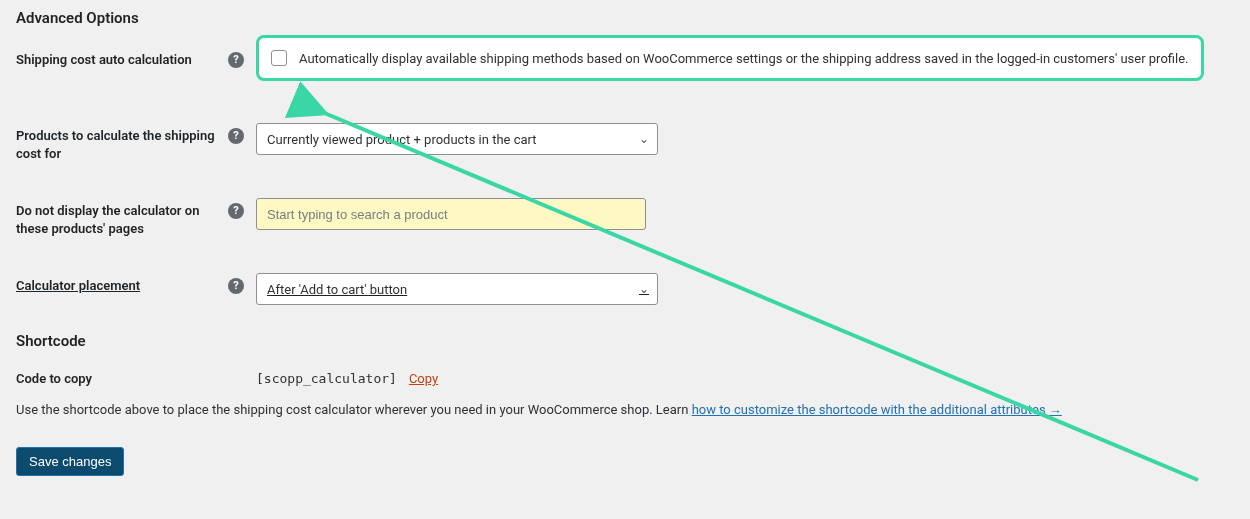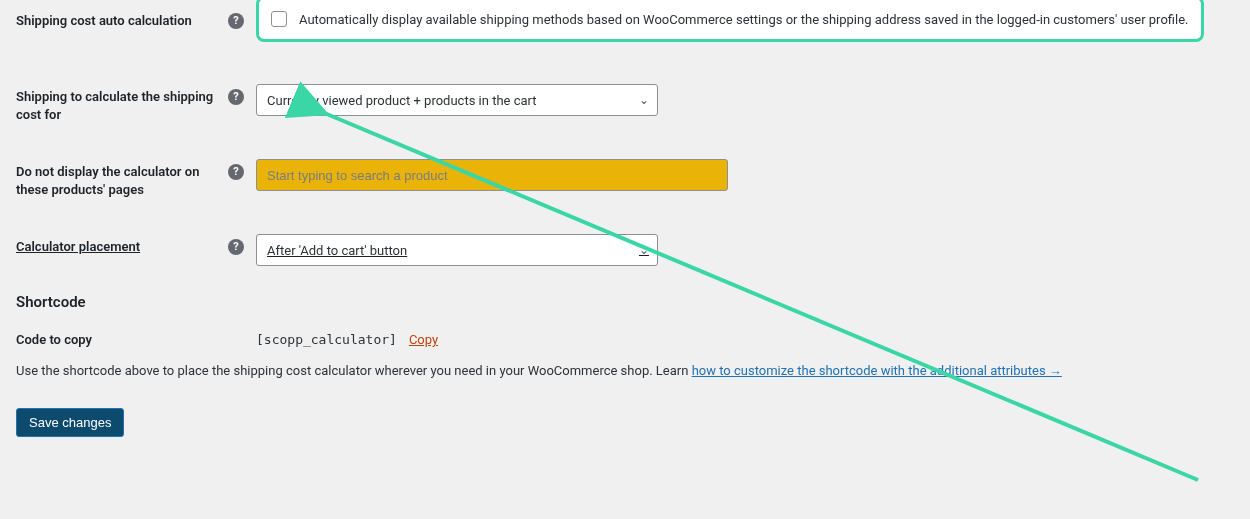--- a/index.html
+++ b/index.html
@@ -93,25 +93,25 @@
     padding: 0 8px 0 10px;
     font-size: 13px;
     color: #2c3338;
     cursor: pointer;
   }
   .chevron {
     font-size: 12px;
     color: #555;
   }
   .text-input {
-    width: 472px;
+    width: 390px;
     height: 32px;
     border: 1px solid #8c8f94;
     border-radius: 3px;
-    background: #eab308;
+    background: #fef9c3;
     padding: 0 10px;
     font-size: 13px;
     color: #2c3338;
     outline: none;
   }
   .text-input::placeholder { color: #787c82; }
   .code-text {
     font-family: Consolas, Monaco, monospace;
     font-size: 13px;
     color: #2c3338;
@@ -149,38 +149,39 @@
     width: 1250px;
     height: 519px;
     pointer-events: none;
   }
 </style>
 </head>
 <body>
 
 <div class="wrap">
 
+  <h2>Advanced Options</h2>
 
   
   <div class="form-row" style="margin-bottom:42px;">
     <div class="row-label">Shipping cost auto calculation</div>
     <div class="help-col">
       <span class="help-icon">?</span>
     </div>
     <div class="control-col">
       <div class="highlight-box">
         <div class="checkbox"></div>
         <span class="check-desc">Automatically display available shipping methods based on WooCommerce settings or the shipping address saved in the logged-in customers' user profile.</span>
       </div>
     </div>
   </div>
 
   
   <div class="form-row">
-    <div class="row-label">Shipping to calculate the shipping cost for</div>
+    <div class="row-label">Products to calculate the shipping cost for</div>
     <div class="help-col">
       <span class="help-icon">?</span>
     </div>
     <div class="control-col">
       <div class="select-box">
         <span>Currently viewed product + products in the cart</span>
         <span class="chevron">⌄</span>
       </div>
     </div>
   </div>

